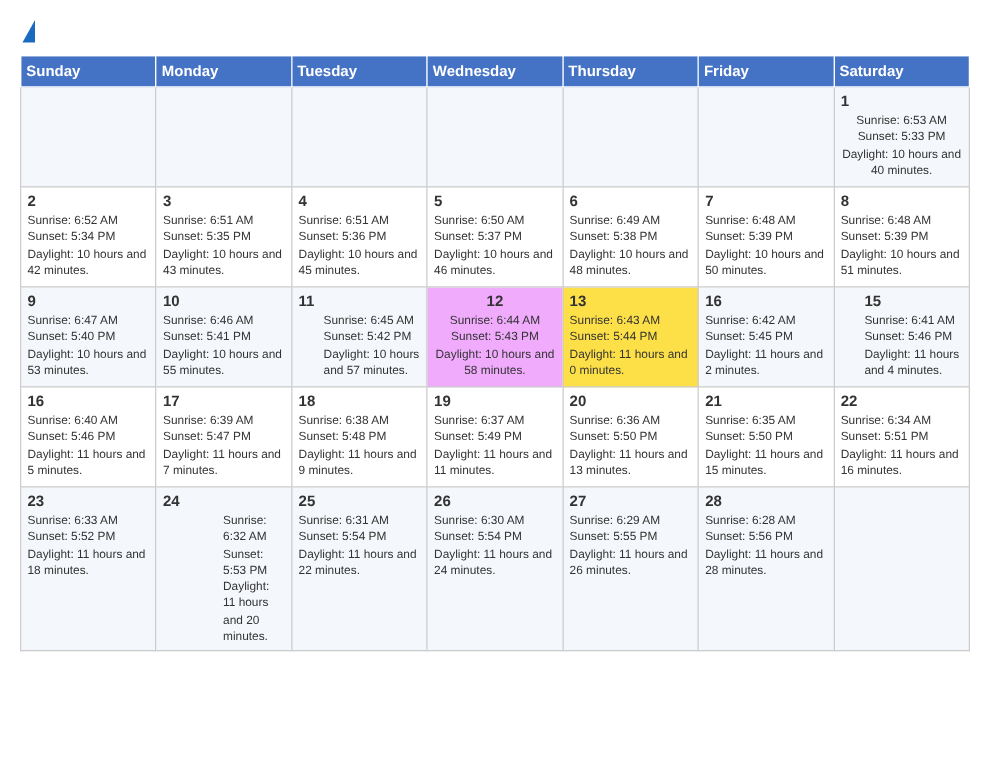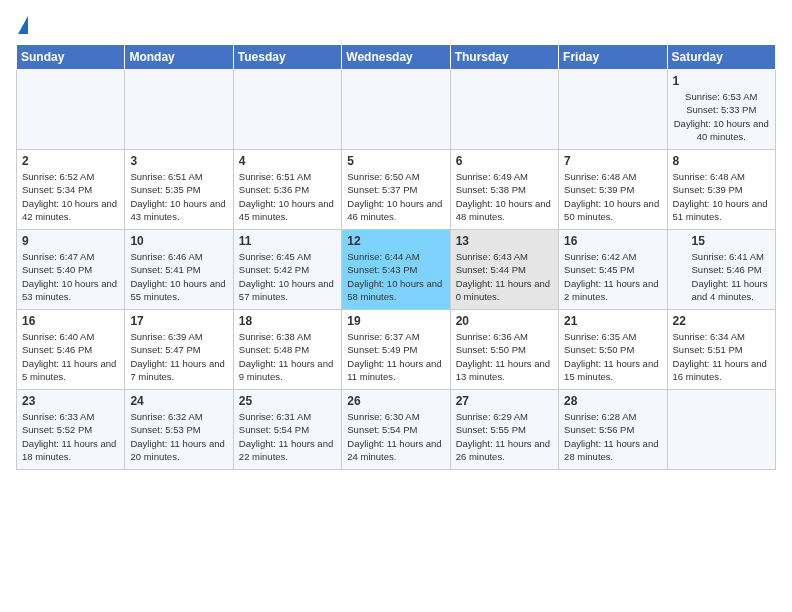--- a/index.html
+++ b/index.html
@@ -177,31 +177,31 @@
 Daylight: 10 hours and 53 minutes.</div>
         </td>
         <td style="background: rgb(244, 247, 251);">
           <span class="cell-num">10</span>
           <div class="cell-info" style="white-space: pre-line;">Sunrise: 6:46 AM
 Sunset: 5:41 PM
 Daylight: 10 hours and 55 minutes.</div>
         </td>
         <td style="background: rgb(244, 247, 251);">
           <span class="cell-num">11</span>
-          <div class="cell-info" style="white-space: pre-line;">Sunrise: 6:45 AM
+          <div class="cell-info" style="white-space: pre-line; margin-left: 20px;">Sunrise: 6:45 AM
 Sunset: 5:42 PM
 Daylight: 10 hours and 57 minutes.</div>
         </td>
-        <td style="background: #7dd3fc;">
+        <td style="background: #f0abfc; text-align: center;">
           <span class="cell-num">12</span>
           <div class="cell-info" style="white-space: pre-line;">Sunrise: 6:44 AM
 Sunset: 5:43 PM
 Daylight: 10 hours and 58 minutes.</div>
         </td>
-        <td style="background: #e5e5e5;">
+        <td style="background: #fde047;">
           <span class="cell-num">13</span>
           <div class="cell-info" style="white-space: pre-line;">Sunrise: 6:43 AM
 Sunset: 5:44 PM
 Daylight: 11 hours and 0 minutes.</div>
         </td>
         <td style="background: rgb(244, 247, 251);">
           <span class="cell-num">16</span>
           <div class="cell-info" style="white-space: pre-line;">Sunrise: 6:42 AM
 Sunset: 5:45 PM
 Daylight: 11 hours and 2 minutes.</div>
@@ -259,21 +259,21 @@
       </tr>
       <tr>
         <td style="background: rgb(244, 247, 251);">
           <span class="cell-num">23</span>
           <div class="cell-info" style="white-space: pre-line;">Sunrise: 6:33 AM
 Sunset: 5:52 PM
 Daylight: 11 hours and 18 minutes.</div>
         </td>
         <td style="background: rgb(244, 247, 251);">
           <span class="cell-num">24</span>
-          <div class="cell-info" style="white-space: pre-line;">Sunrise: 6:32 AM
+          <div class="cell-info" style="white-space: pre-line; margin-left: 48px;">Sunrise: 6:32 AM
 Sunset: 5:53 PM
 Daylight: 11 hours and 20 minutes.</div>
         </td>
         <td style="background: rgb(244, 247, 251);">
           <span class="cell-num">25</span>
           <div class="cell-info" style="white-space: pre-line;">Sunrise: 6:31 AM
 Sunset: 5:54 PM
 Daylight: 11 hours and 22 minutes.</div>
         </td>
         <td style="background: rgb(244, 247, 251);">

